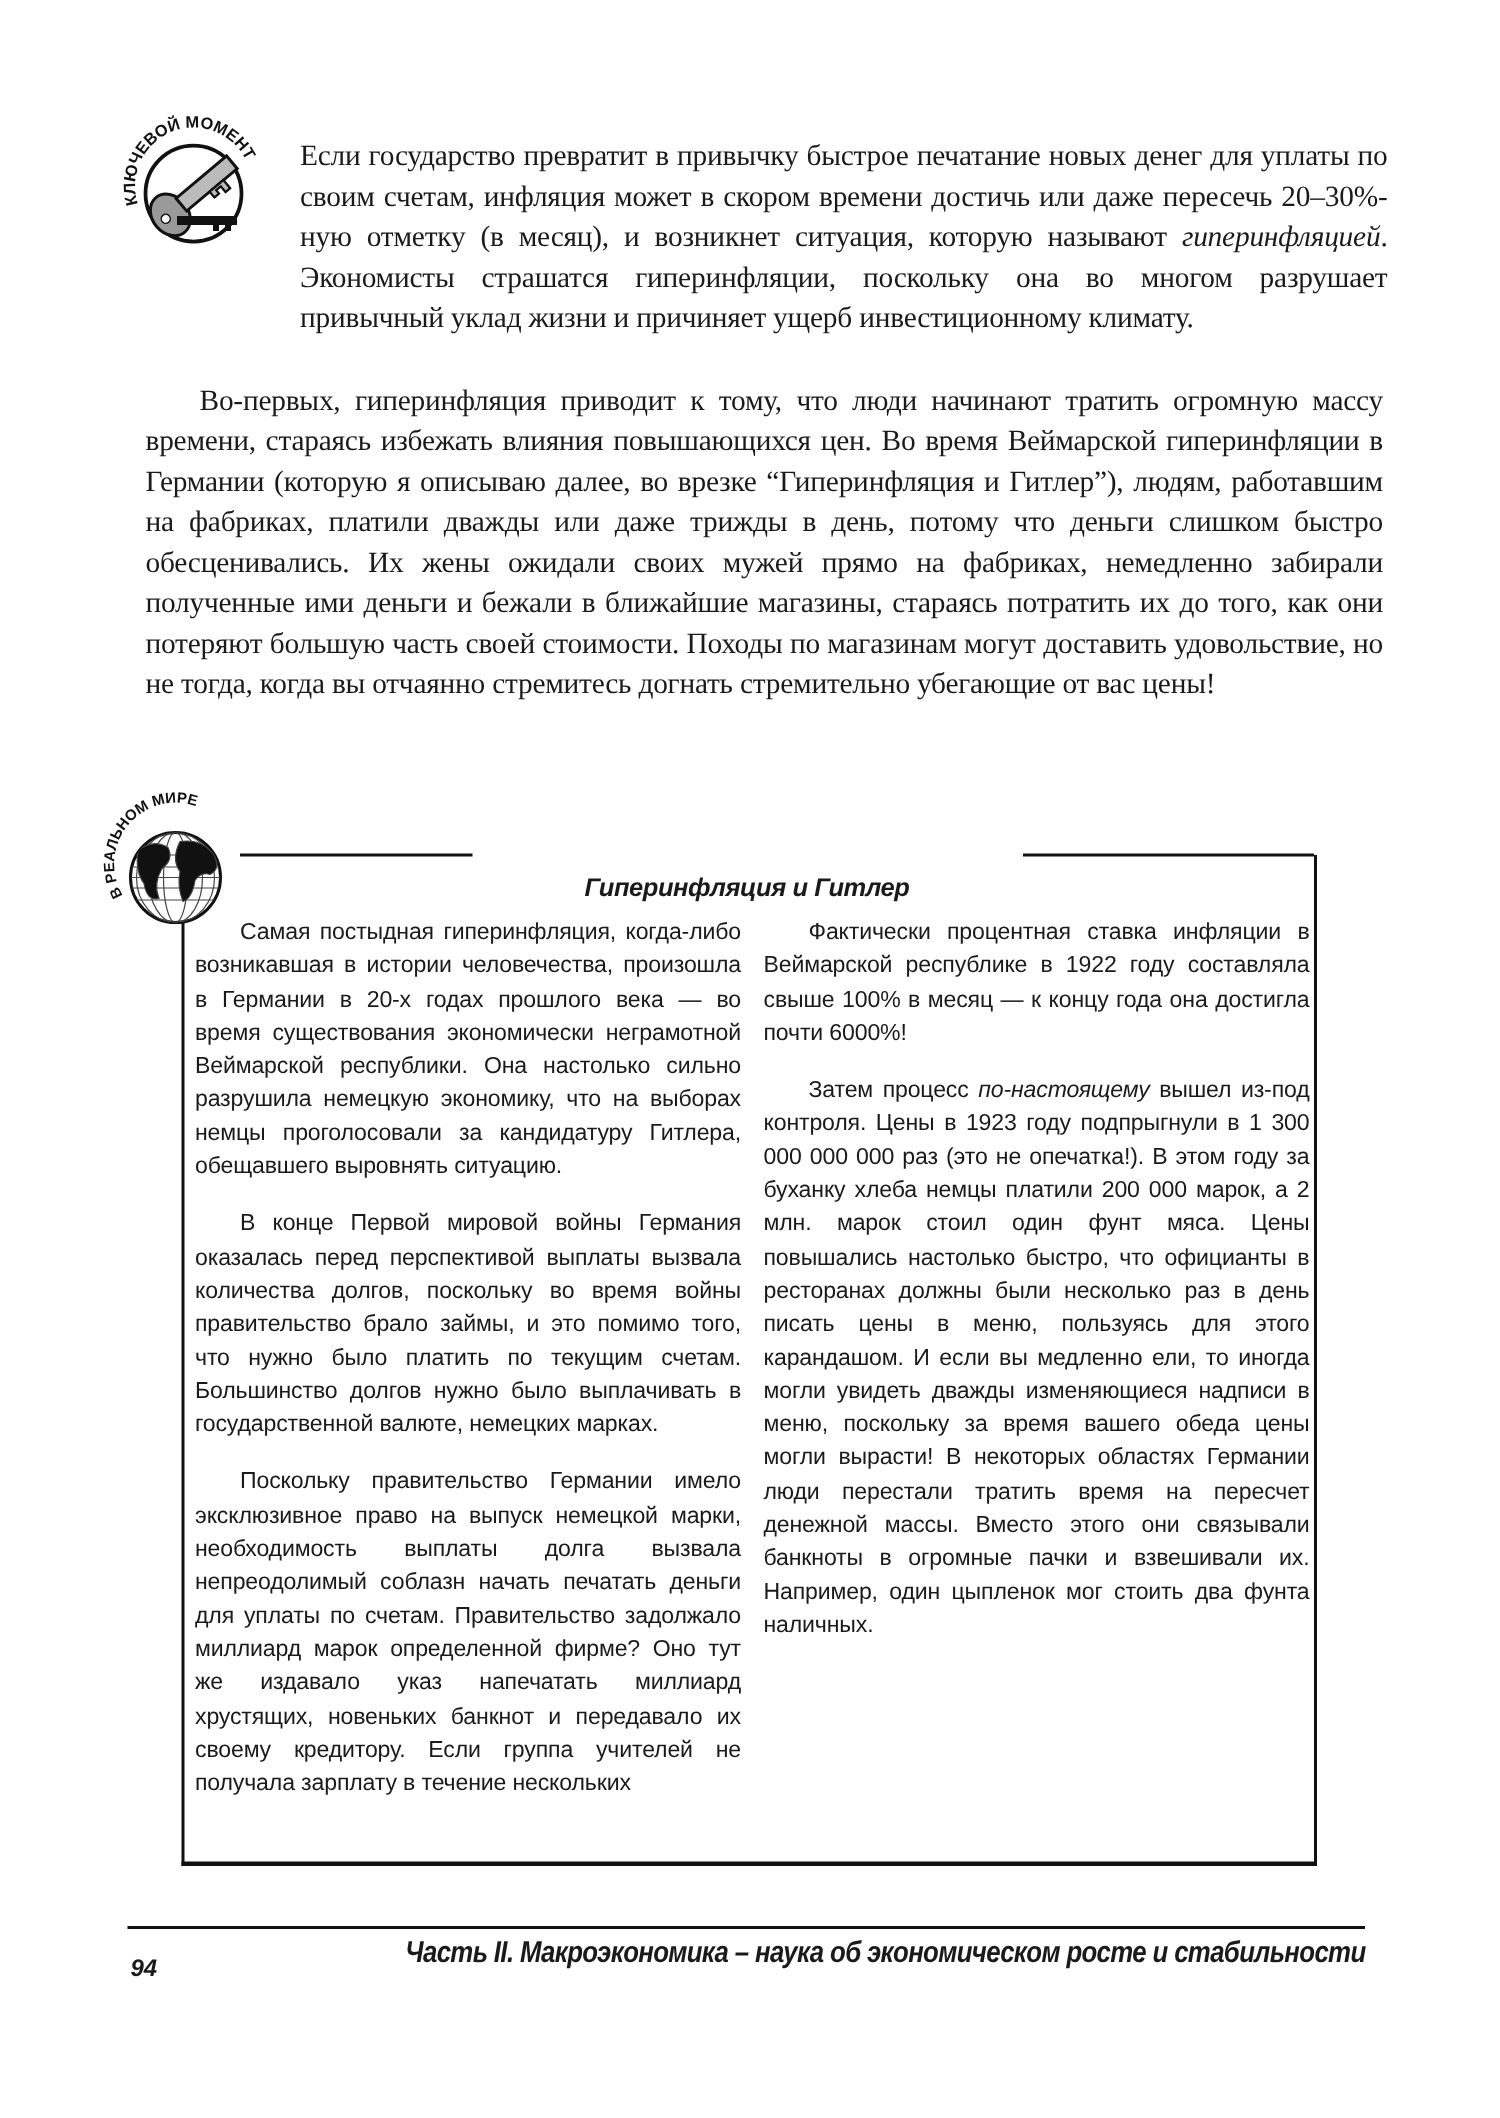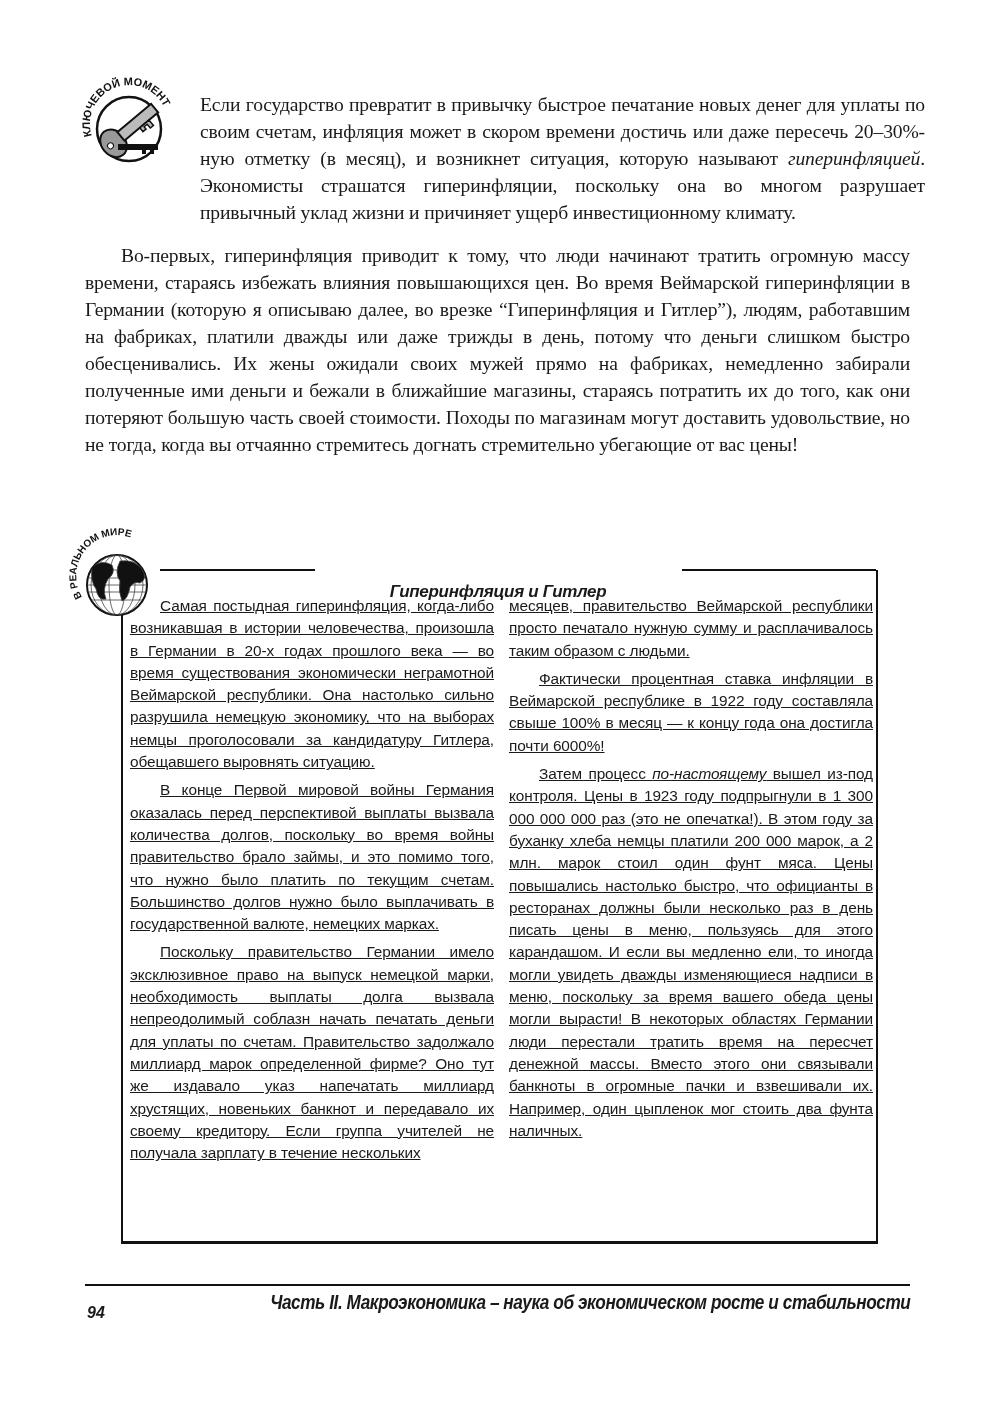--- a/index.html
+++ b/index.html
@@ -10,21 +10,21 @@
 
     
     #key-icon { position: absolute; left: 78px; top: 74px; width: 102px; height: 102px; }
     #key-text {
       position: absolute; left: 185px; top: 76px; width: 725px;
       font-size: 19.6px; line-height: 27px; text-align: justify;
       letter-spacing: -0.15px; margin: 15px;
     }
 
     
-    #body-text { position: absolute; left: 85px; top: 242px; width: 825px; margin: 0; }
+    #body-text { position: absolute; left: 85px; top: 242px; width: 825px; margin: 12px; }
     #body-text p {
       margin: 0; font-size: 19.6px; line-height: 27px; text-align: justify;
       text-indent: 36px; letter-spacing: -0.15px;
     }
 
     
     #globe-icon { position: absolute; left: 62px; top: 527px; width: 100px; height: 100px; }
     #box-frame {
       position: absolute; left: 121px; top: 570px; width: 753px; height: 671px;
       border-left: 2px solid #111; border-right: 2px solid #111; border-bottom: 3px solid #111;
@@ -35,21 +35,21 @@
     #box-title {
       position: absolute; left: 320px; width: 356px; top: 582px; text-align: center;
       font-size: 17px; font-weight: bold; font-style: italic; letter-spacing: -0.3px;
     }
     .col {
       position: absolute; top: 595px; width: 364px;
       font-size: 15.4px; line-height: 22.3px; letter-spacing: -0.1px;
     }
     #col-left { left: 130px; }
     #col-right { left: 509px; }
-    .col p { margin: 0 0 6px 0; text-align: justify; text-indent: 30px; text-decoration: underline; }
+    .col p { margin: 16px 0 6px 0; text-align: justify; text-indent: 30px; }
     .col p.cont { text-indent: 0; }
 
     
     #footer-rule { position: absolute; left: 85px; top: 1284px; width: 825px; height: 2px; background: #111; }
     #page-number { position: absolute; left: 87px; top: 1304px; font-size: 16px; font-weight: bold; font-style: italic; }
     #running-head {
     position: absolute; right: 90px; top: 1291px; font-size: 20px; font-weight: bold; font-style: italic;
     letter-spacing: -0.5px; transform: scaleX(0.86); transform-origin: right center;
     }
   </style>
@@ -115,20 +115,19 @@
 
 <div id="box-title" class="sans">Гиперинфляция и Гитлер</div>
 
 <div id="col-left" class="col sans">
   <p>Самая постыдная гиперинфляция, когда-либо возникавшая в истории человечества, произошла в Германии в 20-х годах прошлого века — во время существования экономически неграмотной Веймарской республики. Она настолько сильно разрушила немецкую экономику, что на выборах немцы проголосовали за кандидатуру Гитлера, обещавшего выровнять ситуацию.</p>
   <p>В конце Первой мировой войны Германия оказалась перед перспективой выплаты вызвала количества долгов, поскольку во время войны правительство брало займы, и это помимо того, что нужно было платить по текущим счетам. Большинство долгов нужно было выплачивать в государственной валюте, немецких марках.</p>
   <p>Поскольку правительство Германии имело эксклюзивное право на выпуск немецкой марки, необходимость выплаты долга вызвала непреодолимый соблазн начать печатать деньги для уплаты по счетам. Правительство задолжало миллиард марок определенной фирме? Оно тут же издавало указ напечатать миллиард хрустящих, новеньких банкнот и передавало их своему кредитору. Если группа учителей не получала зарплату в течение нескольких</p>
 </div>
 
 <div id="col-right" class="col sans">
-  <p class="cont">месяцев, правительство Веймарской республики просто печатало нужную сумму и расплачивалось таким образом с людьми.</p>
   <p>Фактически процентная ставка инфляции в Веймарской республике в 1922 году составляла свыше 100% в месяц — к концу года она достигла почти 6000%!</p>
   <p><span>Затем процесс </span><i>по-настоящему</i><span> вышел из-под контроля. Цены в 1923 году подпрыгнули в 1 300 000 000 000 раз (это не опечатка!). В этом году за буханку хлеба немцы платили 200 000 марок, а 2 млн. марок стоил один фунт мяса. Цены повышались настолько быстро, что официанты в ресторанах должны были несколько раз в день писать цены в меню, пользуясь для этого карандашом. И если вы медленно ели, то иногда могли увидеть дважды изменяющиеся надписи в меню, поскольку за время вашего обеда цены могли вырасти! В некоторых областях Германии люди перестали тратить время на пересчет денежной массы. Вместо этого они связывали банкноты в огромные пачки и взвешивали их. Например, один цыпленок мог стоить два фунта наличных.</span></p>
 </div>
 
 <div id="footer-rule"></div>
 <div id="page-number" class="sans">94</div>
 <div id="running-head" class="sans">Часть  II. Макроэкономика – наука об экономическом росте и стабильности</div>
 
 </body></html>

